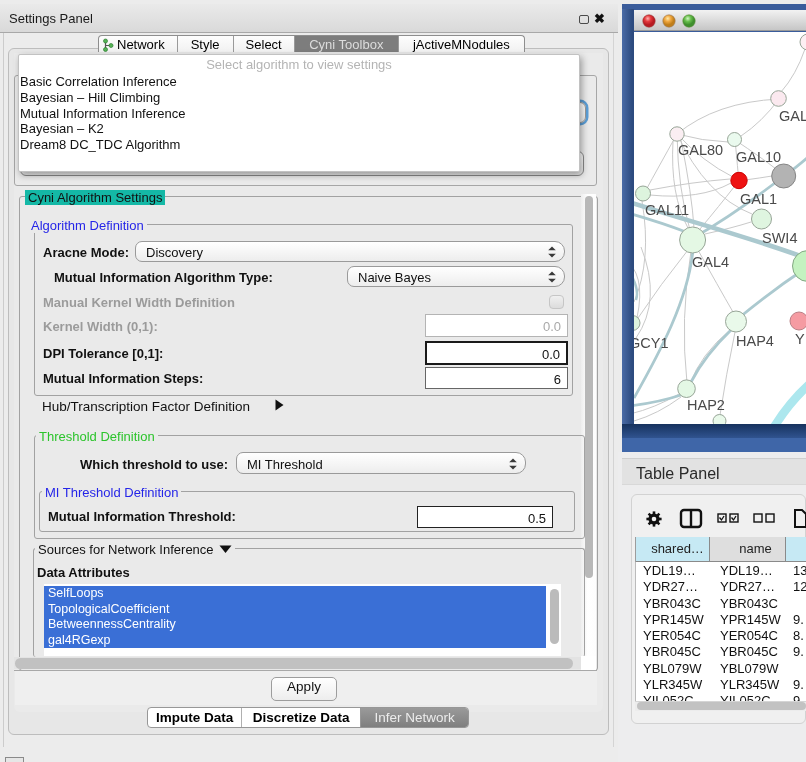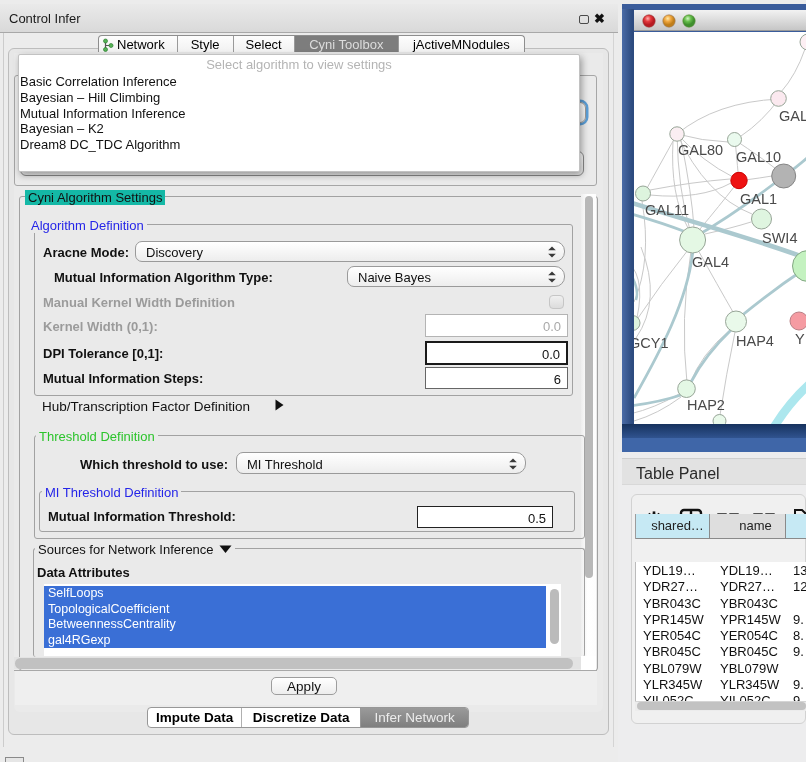--- a/index.html
+++ b/index.html
@@ -8,21 +8,21 @@
 .abs { position:absolute; }
 .bold { font-weight:bold; }
 .combo { border:1px solid #9a9a9a; border-radius:7px 10px 10px 7px; background:linear-gradient(#ffffff,#ededed); font-size:13px; color:#111; }
 .combo span { position:absolute; left:10px; top:3px; }
 .combo svg.arr { position:absolute; left:auto; right:7px; top:4px; }
 </style>
 </head>
 <body>
 
 <div class="abs" style="left:0;top:4px;width:618px;height:29px;background:linear-gradient(#eaeaea,#d9d9d9);border-bottom:1px solid #a8a8a8;"></div>
-<div class="abs" style="left:9px;top:11px;font-size:13px;color:#1a1a1a;">Control Infer</div>
+<div class="abs" style="left:9px;top:11px;font-size:13px;color:#1a1a1a;">Settings Panel</div>
 <div class="abs" style="left:579px;top:15px;width:10px;height:9px;border:1.5px solid #4a4a4a;border-radius:2px;"></div>
 <div class="abs" style="left:594px;top:11px;font-size:13px;font-weight:bold;color:#111;">✖</div>
 
 <div class="abs" style="left:3px;top:33px;width:1px;height:714px;background:#cccccc;"></div>
 <div class="abs" style="left:613px;top:33px;width:1px;height:714px;background:#d4d4d4;"></div>
 <div class="abs" style="left:8px;top:47.5px;width:601px;height:687px;border:1px solid #bdbdbd;border-radius:6px;background:#e7e7e7;"></div>
 <div class="abs" style="left:14px;top:53px;width:589px;height:659px;border-radius:0 0 6px 6px;background:#eaeaea;"></div>
 
 <div class="abs" style="left:98px;top:35px;height:17px;display:flex;font-size:13px;">
   <div style="border:1px solid #8e8e8e;border-bottom:none;border-radius:4px 4px 0 0;background:linear-gradient(#fdfdfd,#f1f1f1);display:flex;align-items:center;overflow:hidden;">
@@ -133,21 +133,21 @@
   </div>
   <div class="abs" style="left:506px;top:5px;width:9px;height:55px;background:#bbb;border-radius:5px;"></div>
 </div>
 
 <div class="abs" style="left:14px;top:657px;width:567px;height:12px;background:#e3e3e3;"></div>
 <div class="abs" style="left:15px;top:658px;width:558px;height:10.5px;background:#c1c1c1;border-radius:6px;"></div>
 <div class="abs" style="left:581px;top:656px;width:15px;height:14px;background:#fff;"></div>
 <div class="abs" style="left:14px;top:669.5px;width:583px;height:1px;background:#a8a8a8;"></div>
 
 <div class="abs" style="left:15px;top:671px;width:582px;height:34px;background:#efefef;"></div>
-<div class="abs" style="left:271px;top:677px;width:66px;height:18px;background:linear-gradient(#fff,#ededed);border:1px solid #9d9d9d;border-radius:5px;font-size:13.5px;color:#111;text-align:center;padding-top:1px;">Apply</div>
+<div class="abs" style="left:271px;top:677px;width:66px;height:24px;background:linear-gradient(#fff,#ededed);border:1px solid #9d9d9d;border-radius:5px;font-size:13.5px;color:#111;text-align:center;padding-top:1px;">Apply</div>
 
 <div class="abs" style="left:147px;top:706.5px;height:21.5px;display:flex;border:1px solid #979797;border-radius:4px;overflow:hidden;font-size:13.5px;font-weight:bold;background:#fff;">
   <div style="padding:2px 8px 12px 8px;">Impute Data</div>
   <div style="border-left:1px solid #b0b0b0;padding:2px 10.5px 0 10.5px;">Discretize Data</div>
   <div style="border-left:1px solid #979797;padding:2px 13.5px 0 13.5px;background:linear-gradient(#9a9a9a,#7f7f7f);color:#ececec;font-weight:normal;">Infer Network</div>
 </div>
 
 <div class="abs" style="left:5px;top:757px;width:19px;height:10px;border:1.5px solid #8a8a8a;background:#e6e6e6;"></div>
 
 <div class="abs" style="left:622px;top:4px;width:184px;height:448px;background:#3a5c9b;"></div>
@@ -277,21 +277,21 @@
     <rect x="73" y="6" width="8" height="8"></rect>
       <rect x="85" y="6" width="8" height="8"></rect>
     <rect x="109" y="6" width="8" height="8"></rect>
       <rect x="121" y="6" width="8" height="8"></rect>
   </g>
   <path d="M74.5 9.5 l2 2.5 2.5-4" stroke="#111" stroke-width="1.3" fill="none"></path>
   <path d="M86.5 9.5 l2 2.5 2.5-4" stroke="#111" stroke-width="1.3" fill="none"></path>
   <path d="M150 2 h7 l4 4 v13 h-11 z" fill="none" stroke="#111" stroke-width="2"></path>
 </svg>
 
-<div class="abs" style="left:635px;top:514px;width:171px;height:25px;background:#fff;border-left:1px solid #9c9c9c;overflow:hidden;font-size:13px;">
+<div class="abs" style="left:635px;top:537px;width:171px;height:25px;background:#fff;border-left:1px solid #9c9c9c;overflow:hidden;font-size:13px;">
   <div style="display:flex;height:25px;border-bottom:1px solid #8a8a8a;text-align:center;line-height:24px;color:#222;">
     <div style="flex:none;width:74px;background:#c6e9f4;border-right:1px solid #8a8a8a;padding-left:10px;">shared…</div>
     <div style="flex:none;width:76px;background:#dedede;border-right:1px solid #8a8a8a;padding-left:16px;">name</div>
     <div style="flex:none;width:40px;background:#c6e9f4;padding-left:16px;">Av</div>
   </div>
 </div>
 
 <div class="abs" style="left:635px;top:562px;width:171px;height:139px;background:#fff;border-left:1px solid #bbb;overflow:hidden;font-size:13px;color:#111;">
   <div style="position:absolute;left:7px;top:1px;line-height:16.3px;">YDL19…<br>YDR27…<br>YBR043C<br>YPR145W<br>YER054C<br>YBR045C<br>YBL079W<br>YLR345W<br>YIL052C</div>
   <div style="position:absolute;left:84px;top:1px;line-height:16.3px;">YDL19…<br>YDR27…<br>YBR043C<br>YPR145W<br>YER054C<br>YBR045C<br>YBL079W<br>YLR345W<br>YIL052C</div>

